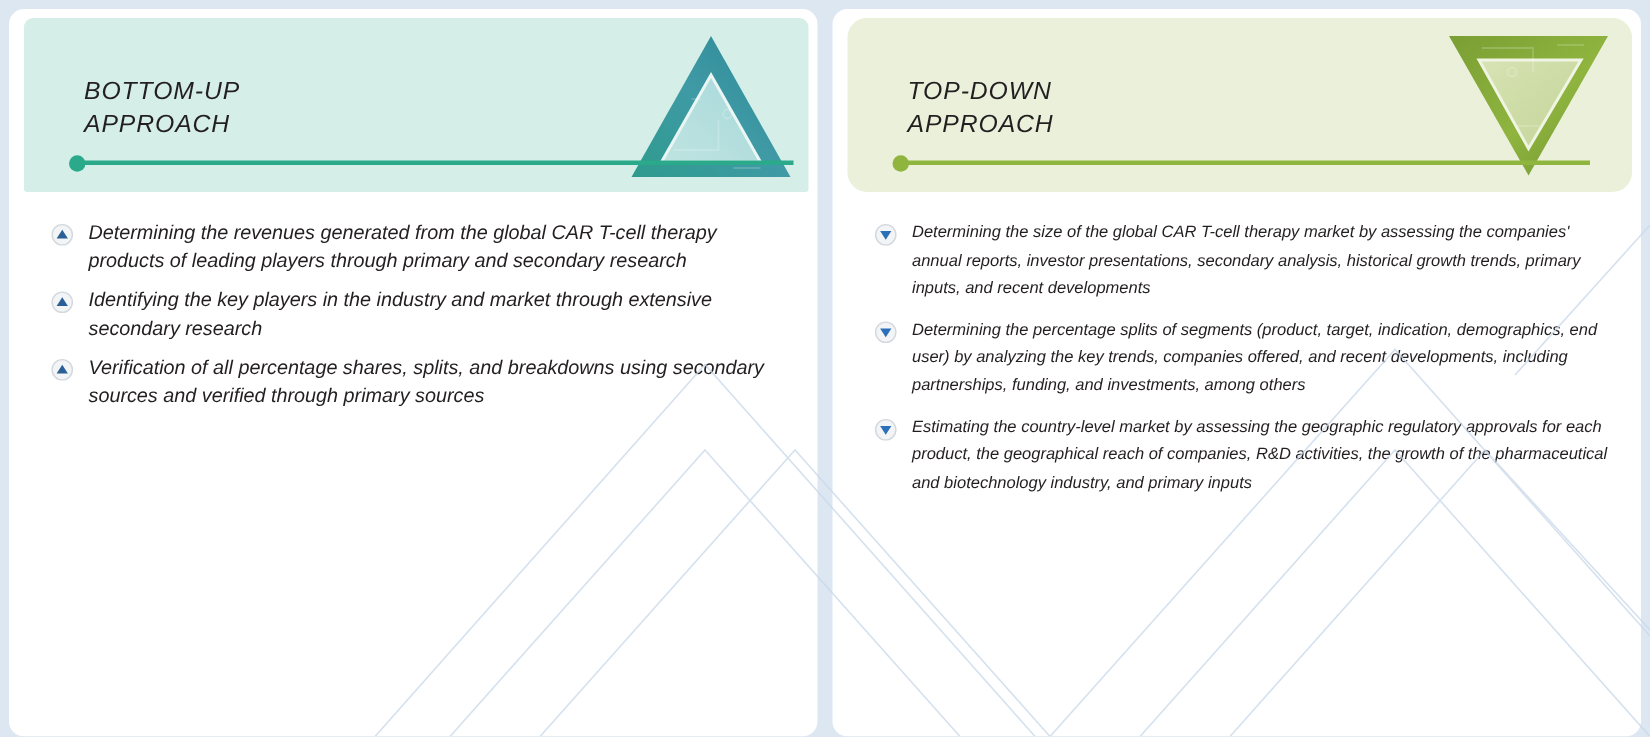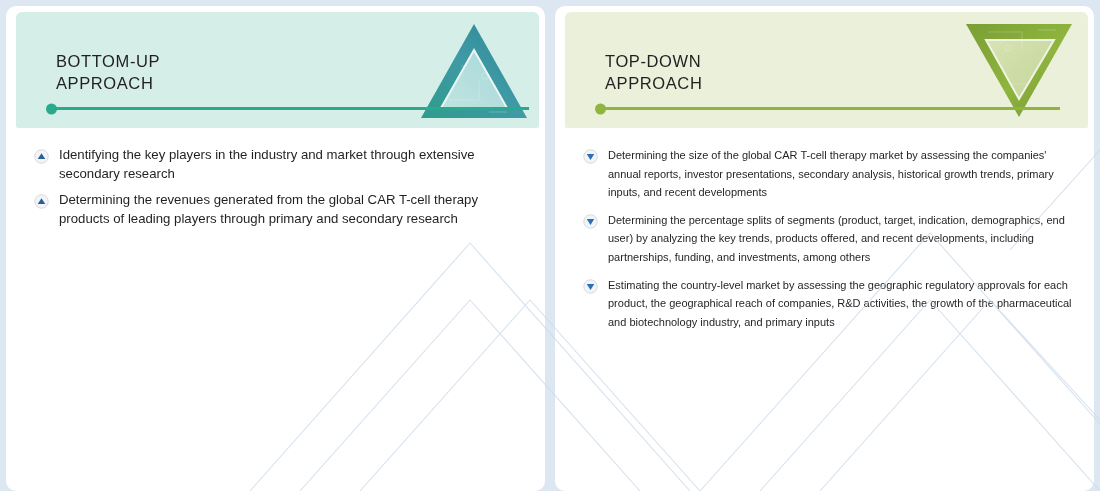--- a/index.html
+++ b/index.html
@@ -28,38 +28,39 @@
   .panels {
     position: absolute;
     left: 0; top: 0;
     width: 1100px;
     height: 491px;
     display: flex;
     gap: 10px;
     padding: 6px 6px 0 6px;
     box-sizing: border-box;
     z-index: 1;
+    font-style: italic;
   }
   .card {
     position: relative;
     background: #ffffff;
     border-radius: 10px;
     flex: 1 1 0;
     overflow: hidden;
     box-sizing: border-box;
   }
   .banner {
     position: relative;
     margin: 6px 6px 0 10px;
     height: 116px;
     border-radius: 6px 6px 2px 2px;
     overflow: hidden;
   }
   .banner.teal { background: #d5efe8; }
-  .banner.olive { background: #eaf0da; }
+  .banner.olive { background: #eaf0da; border-radius: 13px; }
 
   .banner-title {
     position: absolute;
     left: 40px;
     top: 38px;
     font-size: 16.5px;
     letter-spacing: 0.6px;
     line-height: 22px;
     color: #231f20;
     white-space: pre-line;
@@ -179,28 +180,35 @@
           <span class="dot"></span>
         </div>
       </div>
 
       <ul class="bullets left">
         <li>
           <svg class="bul-icon" viewBox="0 0 16 16">
             <circle cx="8" cy="8" r="7.2" fill="#f2f4f6" stroke="#d3d8de" stroke-width="1"></circle>
             <polygon points="8,4.4 12,10.6 4,10.6" fill="#2a5f96"></polygon>
           </svg>
+          <span class="bul-text">Determining the revenues generated from the global CAR T-cell therapy products of leading players through primary and secondary research</span>
+        </li>
+        <li>
+          <svg class="bul-icon" viewBox="0 0 16 16">
+            <circle cx="8" cy="8" r="7.2" fill="#f2f4f6" stroke="#d3d8de" stroke-width="1"></circle>
+            <polygon points="8,4.4 12,10.6 4,10.6" fill="#2a5f96"></polygon>
+          </svg>
           <span class="bul-text">Identifying the key players in the industry and market through extensive secondary research</span>
         </li>
         <li>
           <svg class="bul-icon" viewBox="0 0 16 16">
             <circle cx="8" cy="8" r="7.2" fill="#f2f4f6" stroke="#d3d8de" stroke-width="1"></circle>
             <polygon points="8,4.4 12,10.6 4,10.6" fill="#2a5f96"></polygon>
           </svg>
-          <span class="bul-text">Determining the revenues generated from the global CAR T-cell therapy products of leading players through primary and secondary research</span>
+          <span class="bul-text">Verification of all percentage shares, splits, and breakdowns using secondary sources and verified through primary sources</span>
         </li>
       </ul>
     </section>
 
     <section class="card">
       <div class="banner olive">
 
         <div class="tri-wrap olive-tri">
           <svg viewBox="0 0 110 102" width="110" height="102">
             <defs>
@@ -240,21 +248,21 @@
             <circle cx="8" cy="8" r="7.2" fill="#f2f4f6" stroke="#d3d8de" stroke-width="1"></circle>
             <polygon points="4,5.4 12,5.4 8,11.6" fill="#2a6fb8"></polygon>
           </svg>
           <span class="bul-text">Determining the size of the global CAR T-cell therapy market by assessing the companies' annual reports, investor presentations, secondary analysis, historical growth trends, primary inputs, and recent developments</span>
         </li>
         <li>
           <svg class="bul-icon" viewBox="0 0 16 16">
             <circle cx="8" cy="8" r="7.2" fill="#f2f4f6" stroke="#d3d8de" stroke-width="1"></circle>
             <polygon points="4,5.4 12,5.4 8,11.6" fill="#2a6fb8"></polygon>
           </svg>
-          <span class="bul-text">Determining the percentage splits of segments (product, target, indication, demographics, end user) by analyzing the key trends, products offered, and recent developments, including partnerships, funding, and investments, among others</span>
+          <span class="bul-text">Determining the percentage splits of segments (product, target, indication, demographics, end user) by analyzing the key trends, companies offered, and recent developments, including partnerships, funding, and investments, among others</span>
         </li>
         <li>
           <svg class="bul-icon" viewBox="0 0 16 16">
             <circle cx="8" cy="8" r="7.2" fill="#f2f4f6" stroke="#d3d8de" stroke-width="1"></circle>
             <polygon points="4,5.4 12,5.4 8,11.6" fill="#2a6fb8"></polygon>
           </svg>
           <span class="bul-text">Estimating the country-level market by assessing the geographic regulatory approvals for each product, the geographical reach of companies, R&amp;D activities, the growth of the pharmaceutical and biotechnology industry, and primary inputs</span>
         </li>
       </ul>
     </section>

